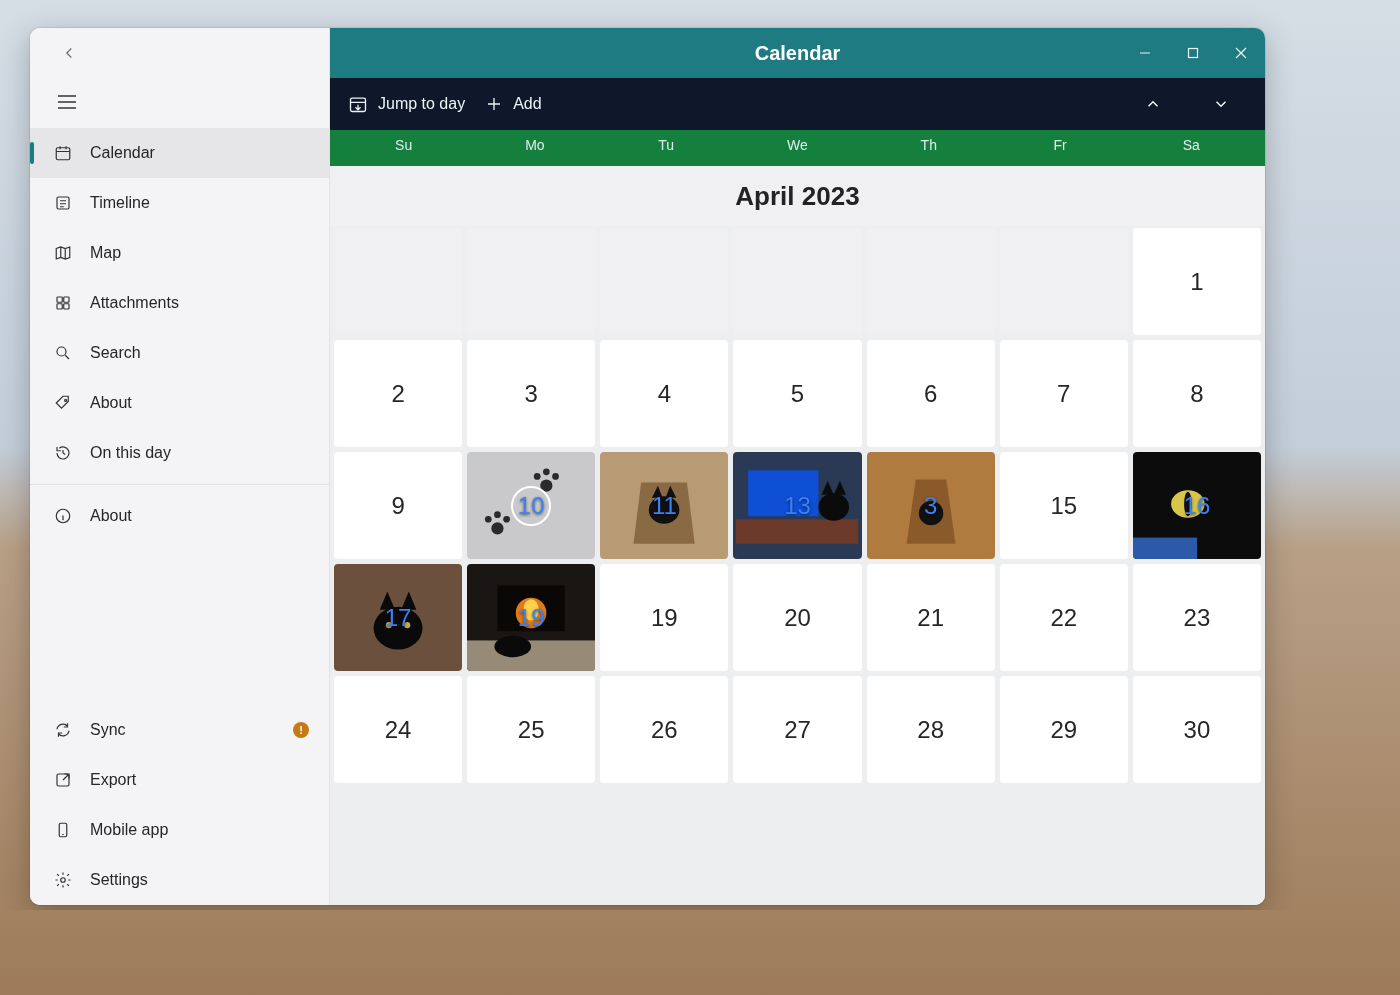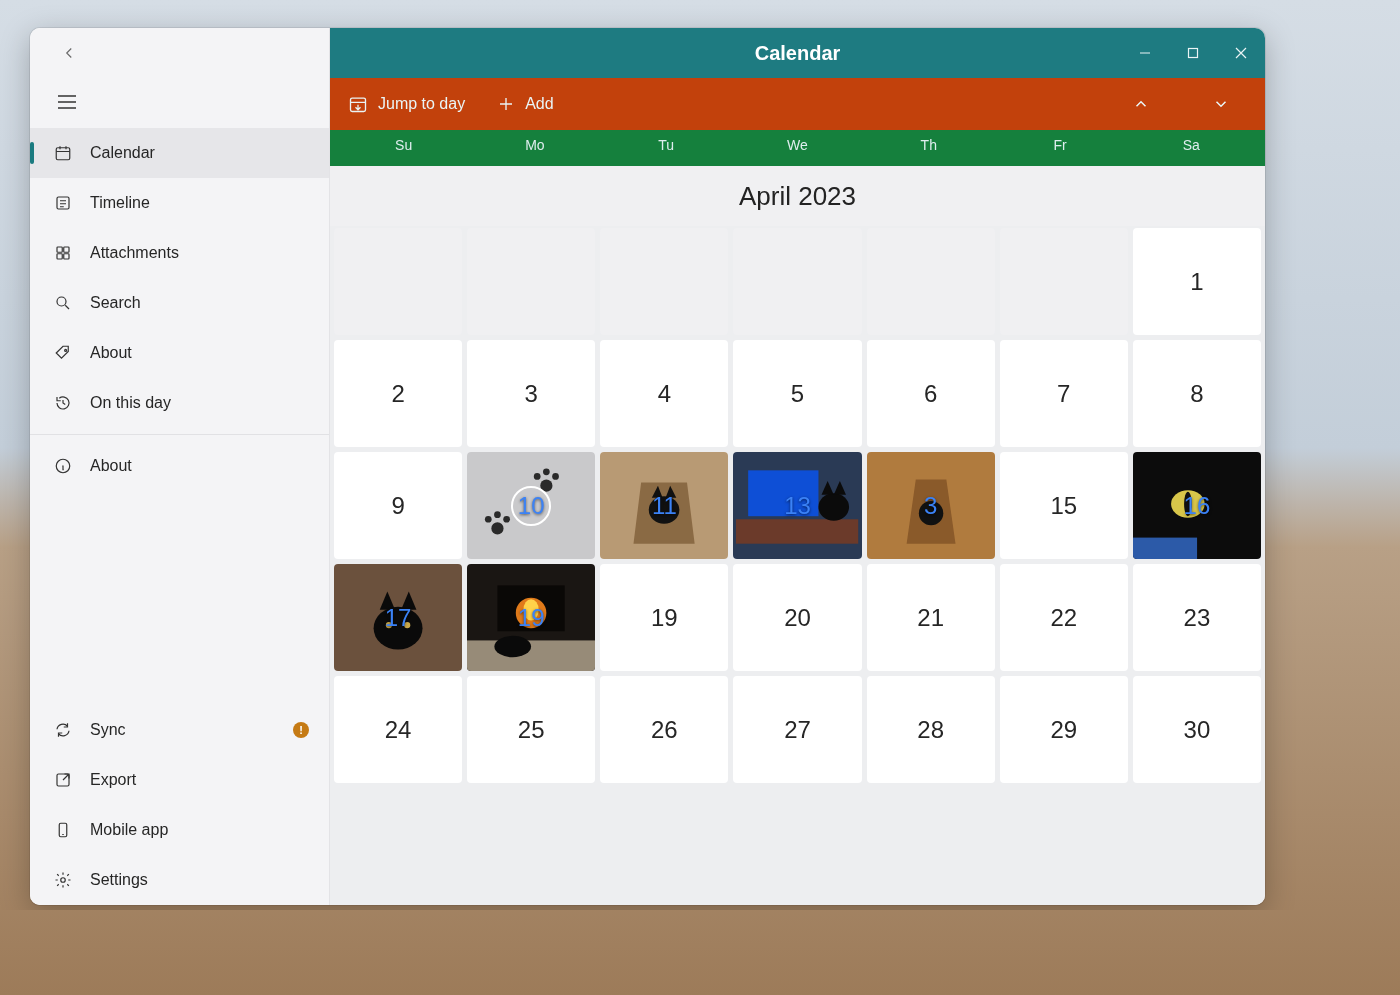--- a/index.html
+++ b/index.html
@@ -59,35 +59,35 @@
   .main { flex: 1; display: flex; flex-direction: column; }
   .titlebar {
     height: 50px; background: #1e7b81;
     display: flex; align-items: center; justify-content: center;
     color: #fff; position: relative;
   }
   .titlebar .title { font-size: 20px; font-weight: 600; }
   .win-controls { position: absolute; right: 0; top: 0; height: 50px; display:flex; }
   .win-btn { width: 48px; height: 50px; display:flex; align-items:center; justify-content:center; color:#e6f3f4;}
   .toolbar {
-    height: 52px; background: #c2410c; color:#eaf4f5;
-    display:flex; align-items:center; gap: 32px; padding: 0 20px 0 18px;
+    height: 52px; background: #0f172a; color:#eaf4f5;
+    display:flex; align-items:center; gap: 20px; padding: 0 20px 0 18px;
   }
   .tool-btn { display:flex; align-items:center; gap:10px; font-size:16px; }
   .tool-spacer { flex:1; }
   .arrow-btn { width:48px; height:40px; display:flex; align-items:center; justify-content:center; }
   .weekdays {
     height: 36px; background:#15803d; color:#dfeeef;
     display:grid; grid-template-columns: repeat(7, 1fr);
     padding: 0 8px 6px 8px; font-size:14px;
   }
   .weekdays div { display:flex; align-items:center; justify-content:center; }
   .month-title {
     height: 60px; display:flex; align-items:center; justify-content:center;
-    font-size: 26px; font-weight:400; color:#232323; background:#f0f0f2;
+    font-size: 26px; font-weight:700; color:#232323; background:#f0f0f2;
   }
   .grid {
     flex:1; background:#edeef0; padding: 2px 4px 6px 4px;
     display:grid; grid-template-columns: repeat(7,1fr); grid-auto-rows: 107px;
     gap:5px; overflow:hidden;
   }
   .day {
     background:#fff; border-radius:4px; position:relative;
     display:flex; align-items:center; justify-content:center;
     font-size:24px; color:#262626;
@@ -137,20 +137,28 @@
         <span>Calendar</span>
       </div>
       <div class="nav-item">
         <span class="icon">
           <svg width="18" height="18" viewBox="0 0 24 24" fill="none" stroke="#333" stroke-width="1.6">
               <rect x="4" y="4" width="16" height="16" rx="2"></rect>
               <path d="M8 9h8M8 13h8M8 17h5"></path>
             </svg>
         </span>
         <span>Timeline</span>
+      </div>
+      <div class="nav-item">
+        <span class="icon">
+          <svg width="18" height="18" viewBox="0 0 24 24" fill="none" stroke="#333" stroke-width="1.6">
+              <path d="M3 6l6-2 6 2 6-2v14l-6 2-6-2-6 2zM9 4v14M15 6v14"></path>
+            </svg>
+        </span>
+        <span>Map</span>
       </div>
       <div class="nav-item">
         <span class="icon">
           <svg width="18" height="18" viewBox="0 0 24 24" fill="none" stroke="#333" stroke-width="1.6">
               <rect x="4" y="4" width="7" height="7" rx="1"></rect>
               <rect x="13" y="4" width="7" height="7" rx="1"></rect>
               <rect x="4" y="13" width="7" height="7" rx="1"></rect>
               <rect x="13" y="13" width="7" height="7" rx="1"></rect>
             </svg>
         </span>

